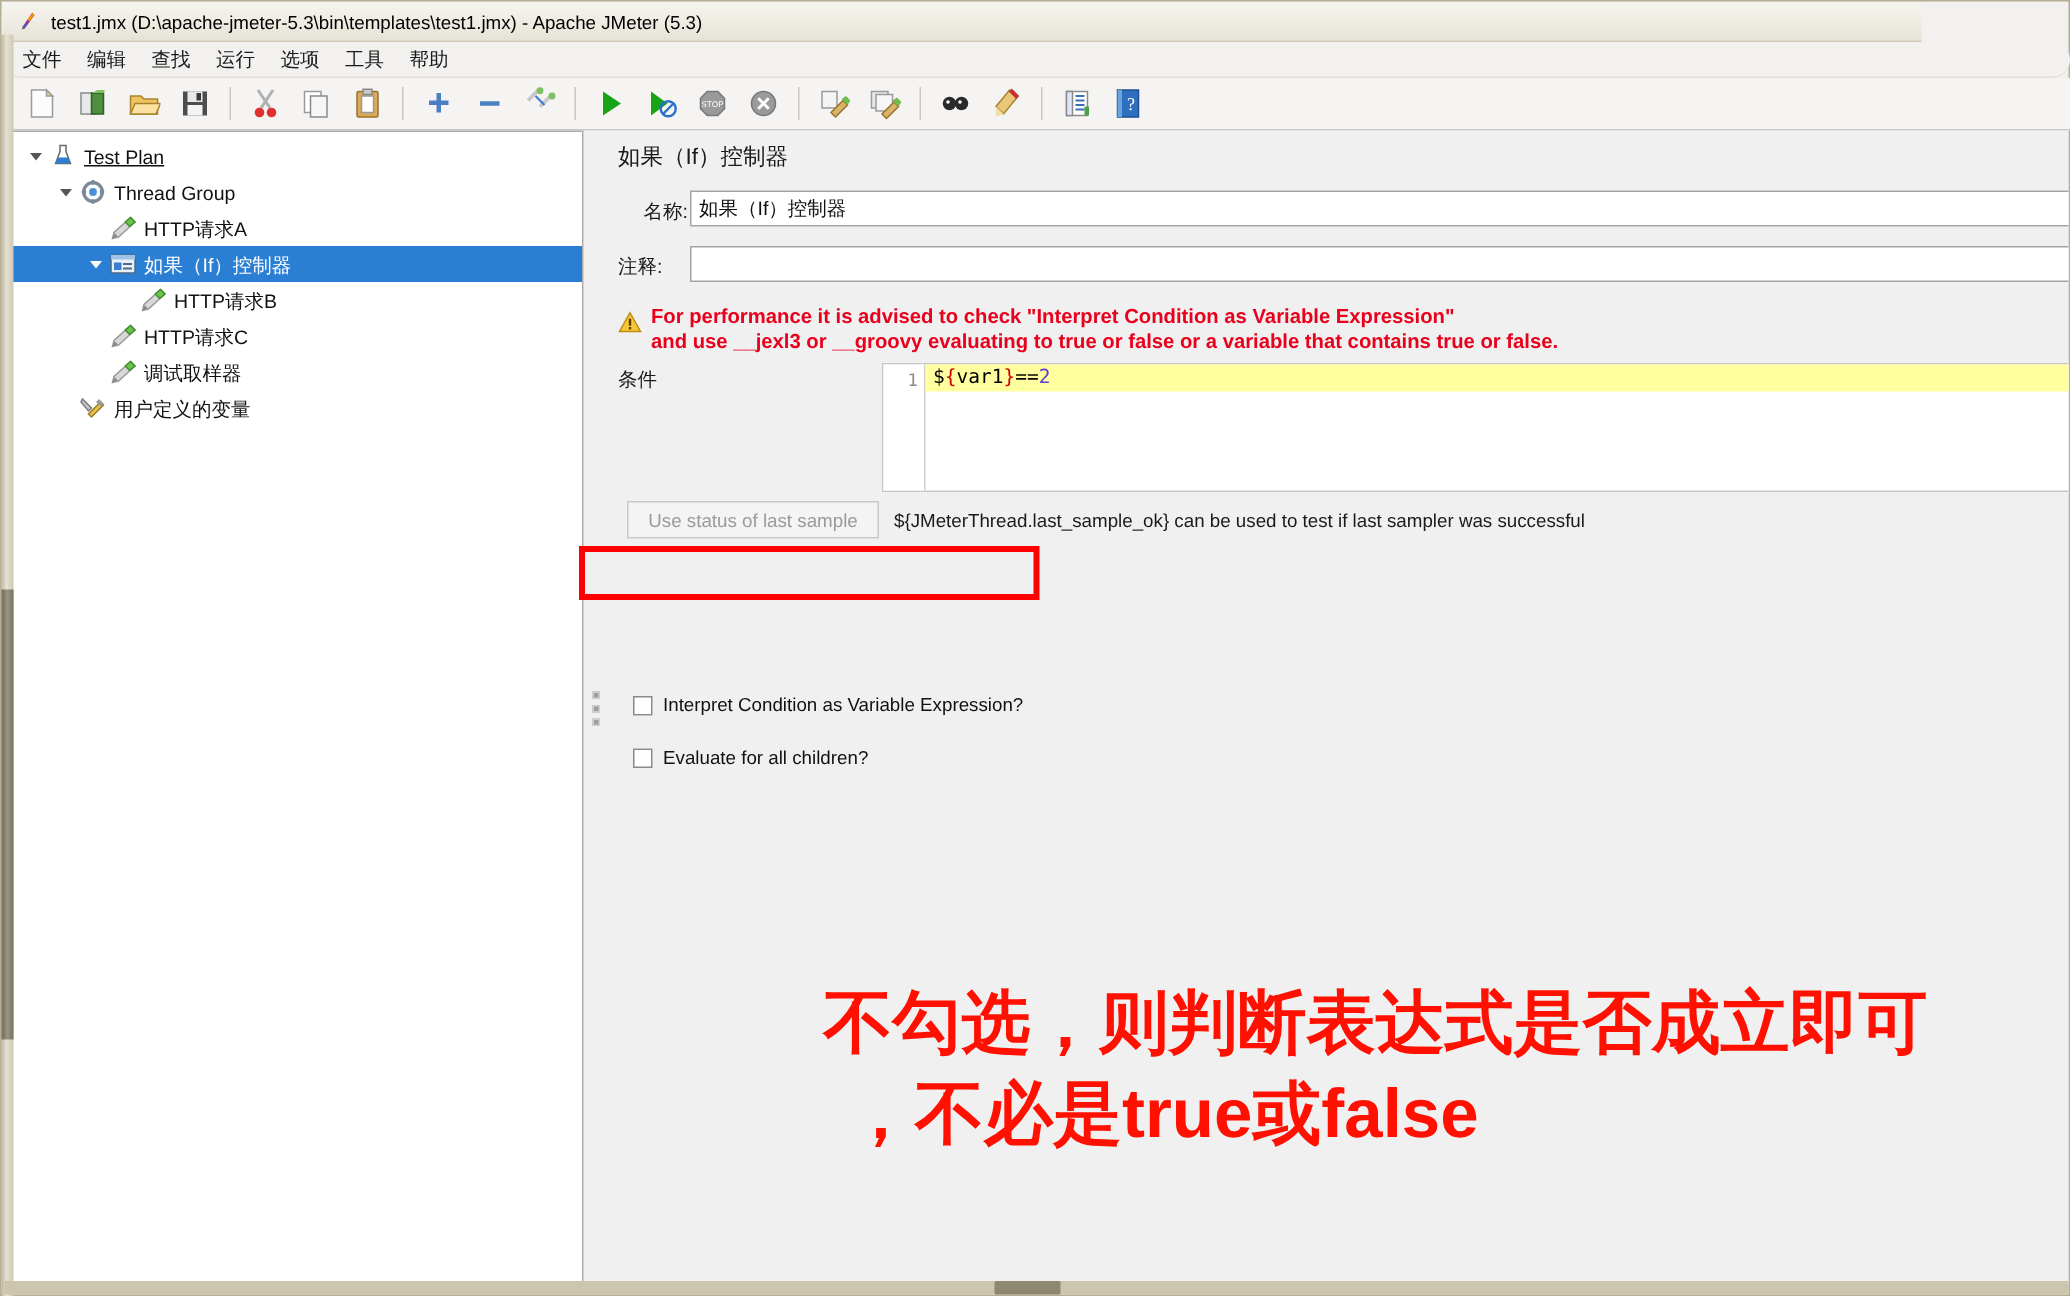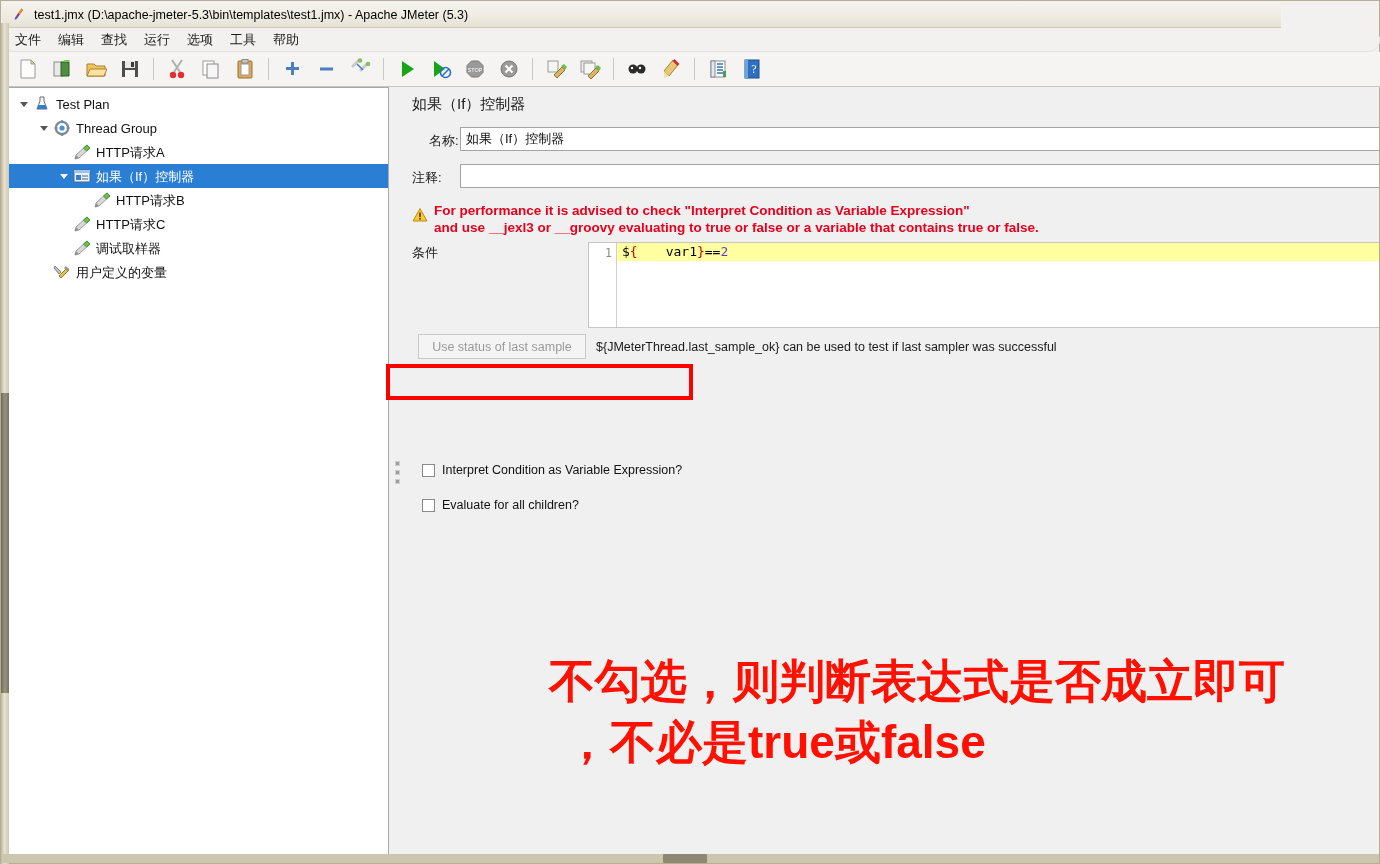--- a/index.html
+++ b/index.html
@@ -167,21 +167,21 @@
     box-sizing: border-box; flex: 0 0 auto;
   }
   .code-body { flex: 1 1 auto; position: relative; }
   .code-line {
     background: #ffffa0; height: 18px; line-height: 18px;
     font-family: "DejaVu Sans Mono", monospace; font-size: 13px;
     padding-left: 5px; white-space: pre;
   }
   .cd-dollar { color: #000000; }
   .cd-brace  { color: #cc0000; }
-  .cd-var    { color: #000000; margin-left: 28px; }
+  .cd-var    { color: #000000; }
   .cd-op     { color: #000000; }
   .cd-num    { color: #5a3fd0; }
 
   .btn-disabled {
     position: absolute; left: 14px; top: 247px; width: 168px; height: 25px;
     background: #f4f4f4; border: 1px solid #c9c9c9; box-sizing: border-box;
     display: flex; align-items: center; justify-content: center;
     font-size: 12.5px; color: #9a9a9a;
   }
   .hint-text {
@@ -438,21 +438,21 @@
           <text x="13" y="15" font-size="12" fill="#ffffff" text-anchor="middle" font-family="Liberation Serif, serif">?</text>
         </svg>
       </div>
     </div>
 
     <div class="main">
 
       <div class="tree-pane">
         <div class="tree">
 
-          <div class="tnode" style="padding-left:8px;">
+          <div class="tnode" style="padding-left:8px;text-decoration:underline;">
             <span class="twist">
               <svg width="10" height="10" viewBox="0 0 10 10">
                   <path d="M1 3 L9 3 L5 8 Z" fill="#555"></path>
                 </svg>
             </span>
             <span class="ticon">
               <svg width="16" height="16" viewBox="0 0 16 16">
                 <path d="M6 1 h4 v4 l3 8 H3 l3 -8 Z" fill="#ffffff" stroke="#6a6a6a"></path>
                 <path d="M4.6 9 h6.8 l1.6 4 H3 Z" fill="#2f7fd0"></path>
               </svg>

